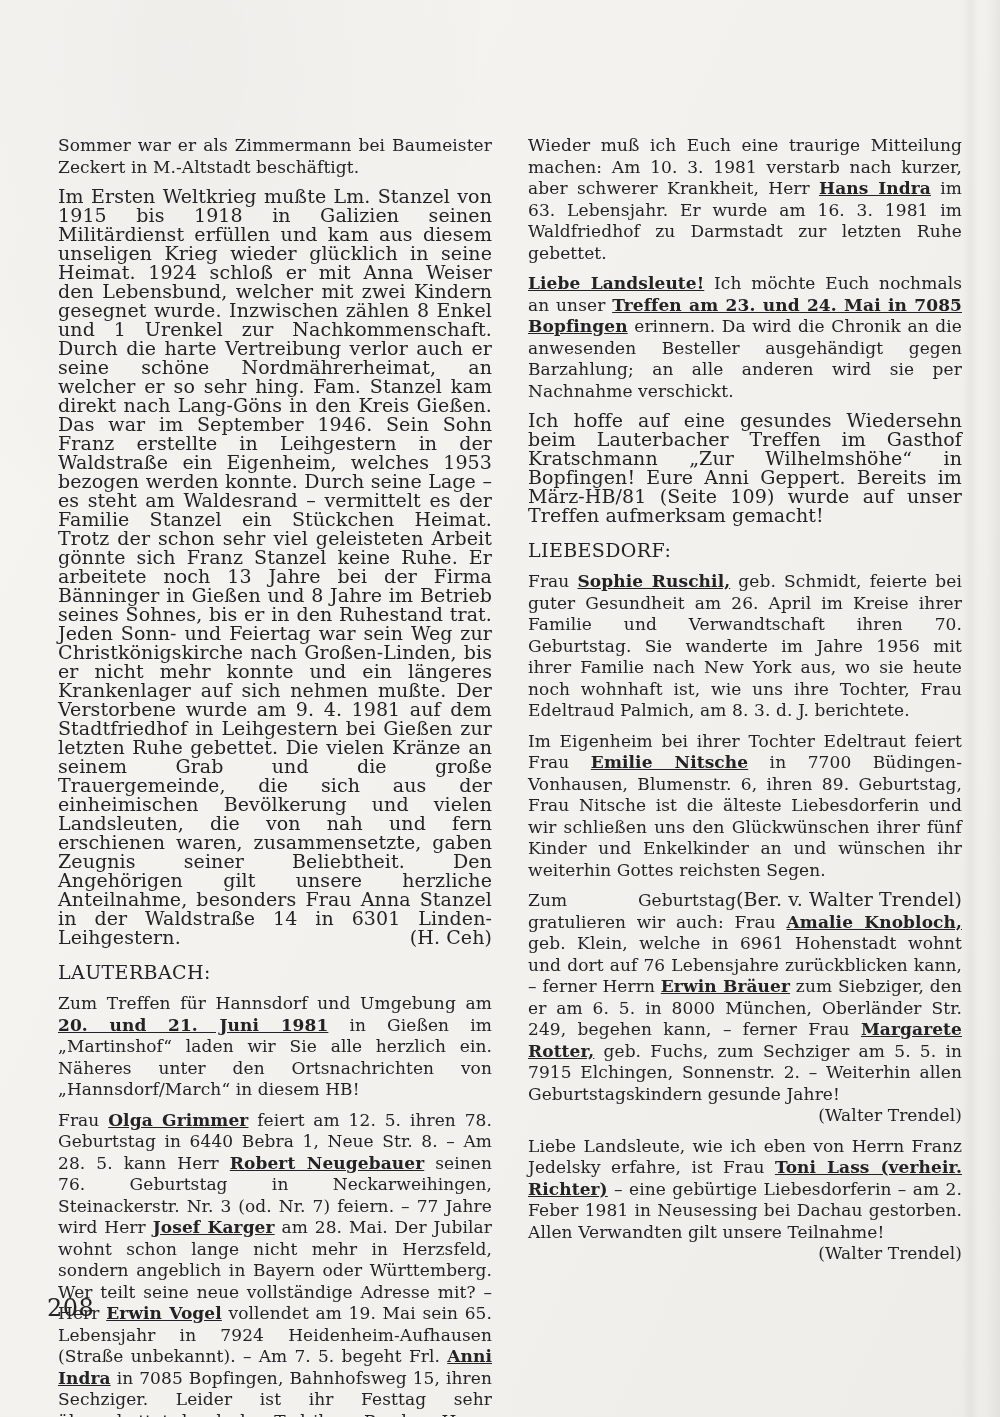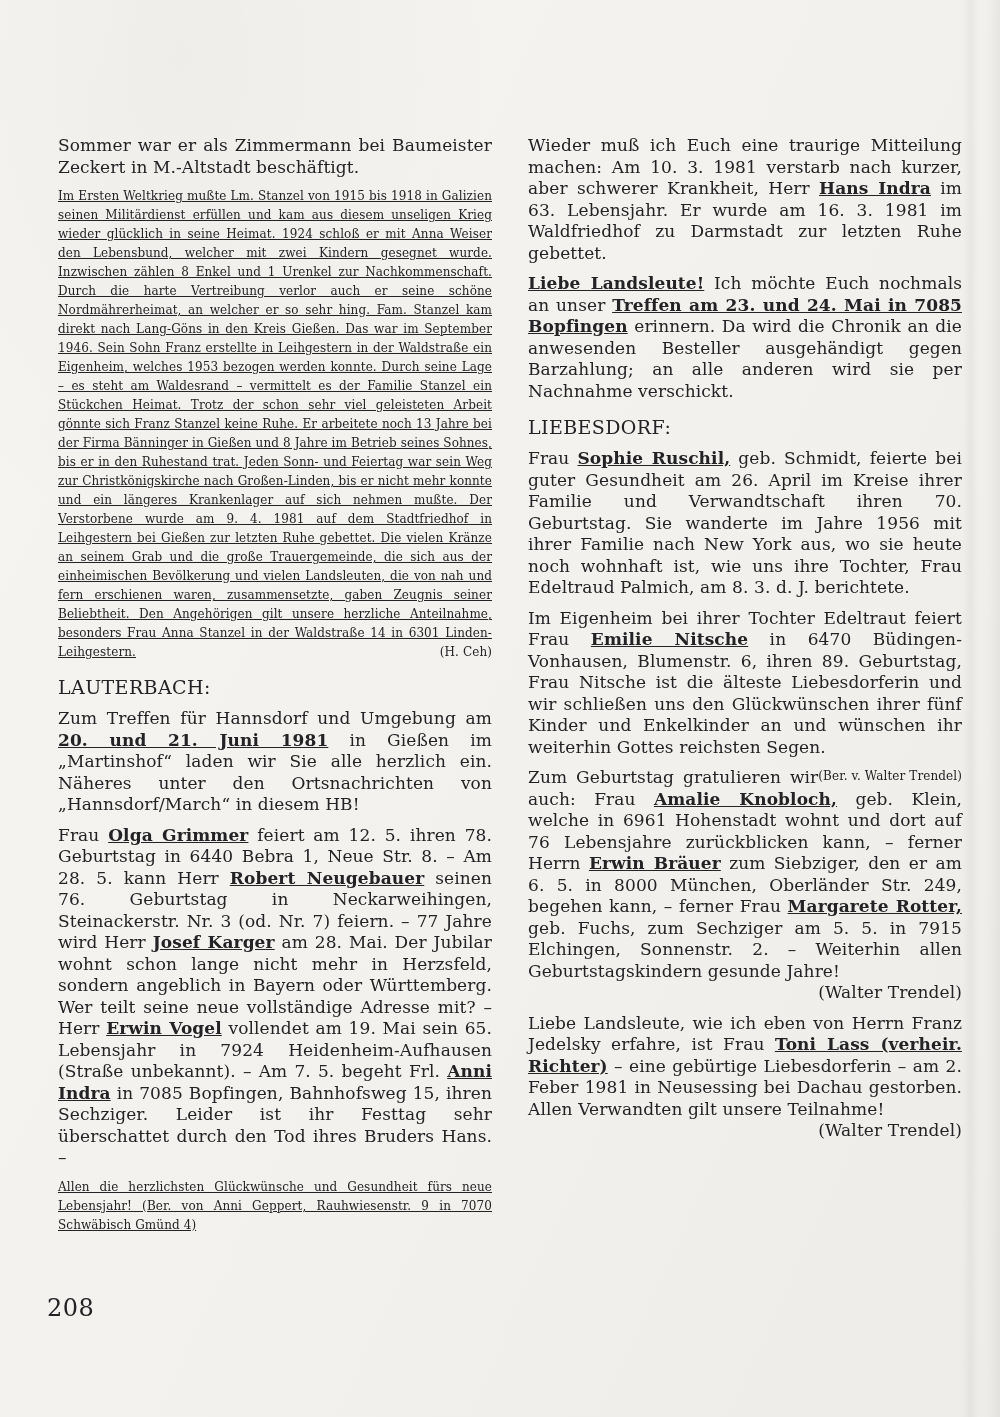--- a/index.html
+++ b/index.html
@@ -33,21 +33,21 @@
     width: 905px;
     display: flex; gap: 36px; margin-top: 42px;
   }
   .col {
     width: 434px;
     text-align: justify;
     letter-spacing: 0.1px;
   }
   .para { margin: 0 0 9px 0; }
   .para.body  { font-size: 17px;   line-height: 21.5px; }
-  .para.small { font-size: 12px; line-height: 19px; text-decoration: underline; }
+  .para.small { font-size: 19px; line-height: 19px; }
   .heading {
     font-size: 19px; font-weight: normal;
     letter-spacing: 0.4px;
     text-align: left;
     margin: 14px 0 10px 0;
   }
   b { font-weight: bold; text-decoration: underline; }
   .sig { float: right; }
   .sig-block .sig { float: none; display: block; text-align: right; }
   .page-number {
@@ -67,23 +67,24 @@
         <p class="para body"><span>Sommer war er als Zimmermann bei Baumeister Zeckert in M.-Altstadt beschäftigt.</span></p>
         <p class="para small"><span>Im Ersten Weltkrieg mußte Lm. Stanzel von 1915 bis 1918 in Galizien seinen Militärdienst erfüllen und kam aus diesem unseligen Krieg wieder glücklich in seine Heimat. 1924 schloß er mit Anna Weiser den Lebensbund, welcher mit zwei Kindern gesegnet wurde. Inzwischen zählen 8 Enkel und 1 Urenkel zur Nachkommenschaft. Durch die harte Vertreibung verlor auch er seine schöne Nordmährerheimat, an welcher er so sehr hing. Fam. Stanzel kam direkt nach Lang-Göns in den Kreis Gießen. Das war im September 1946. Sein Sohn Franz erstellte in Leihgestern in der Waldstraße ein Eigenheim, welches 1953 bezogen werden konnte. Durch seine Lage – es steht am Waldesrand – vermittelt es der Familie Stanzel ein Stückchen Heimat. Trotz der schon sehr viel geleisteten Arbeit gönnte sich Franz Stanzel keine Ruhe. Er arbeitete noch 13 Jahre bei der Firma Bänninger in Gießen und 8 Jahre im Betrieb seines Sohnes, bis er in den Ruhestand trat. Jeden Sonn- und Feiertag war sein Weg zur Christkönigskirche nach Großen-Linden, bis er nicht mehr konnte und ein längeres Krankenlager auf sich nehmen mußte. Der Verstorbene wurde am 9. 4. 1981 auf dem Stadtfriedhof in Leihgestern bei Gießen zur letzten Ruhe gebettet. Die vielen Kränze an seinem Grab und die große Trauergemeinde, die sich aus der einheimischen Bevölkerung und vielen Landsleuten, die von nah und fern erschienen waren, zusammensetzte, gaben Zeugnis seiner Beliebtheit. Den Angehörigen gilt unsere herzliche Anteilnahme, besonders Frau Anna Stanzel in der Waldstraße 14 in 6301 Linden-Leihgestern.</span><span class="sig">(H. Ceh)</span></p>
         <h3 class="heading">LAUTERBACH:</h3>
         <p class="para body"><span>Zum Treffen für Hannsdorf und Umgebung am </span><b>20. und 21. Juni 1981</b><span> in Gießen im „Martinshof“ laden wir Sie alle herzlich ein. Näheres unter den Ortsnachrichten von „Hannsdorf/March“ in diesem HB!</span></p>
         <p class="para body"><span>Frau </span><b>Olga Grimmer</b><span> feiert am 12. 5. ihren 78. Geburtstag in 6440 Bebra 1, Neue Str. 8. – Am 28. 5. kann Herr </span><b>Robert Neugebauer</b><span> seinen 76. Geburtstag in Neckarweihingen, Steinackerstr. Nr. 3 (od. Nr. 7) feiern. – 77 Jahre wird Herr </span><b>Josef Karger</b><span> am 28. Mai. Der Jubilar wohnt schon lange nicht mehr in Herzsfeld, sondern angeblich in Bayern oder Württemberg. Wer teilt seine neue vollständige Adresse mit? – Herr </span><b>Erwin Vogel</b><span> vollendet am 19. Mai sein 65. Lebensjahr in 7924 Heidenheim-Aufhausen (Straße unbekannt). – Am 7. 5. begeht Frl. </span><b>Anni Indra</b><span> in 7085 Bopfingen, Bahnhofsweg 15, ihren Sechziger. Leider ist ihr Festtag sehr überschattet durch den Tod ihres Bruders Hans. –</span></p>
         <p class="para small"><span>Allen die herzlichsten Glückwünsche und Gesundheit fürs neue Lebensjahr! (Ber. von Anni Geppert, Rauhwiesenstr. 9 in 7070 Schwäbisch Gmünd 4)</span></p>
       </div>
     <div class="col">
         <p class="para body"><span>Wieder muß ich Euch eine traurige Mitteilung machen: Am 10. 3. 1981 verstarb nach kurzer, aber schwerer Krankheit, Herr </span><b>Hans Indra</b><span> im 63. Lebensjahr. Er wurde am 16. 3. 1981 im Waldfriedhof zu Darmstadt zur letzten Ruhe gebettet.</span></p>
         <p class="para body"><b>Liebe Landsleute!</b><span> Ich möchte Euch nochmals an unser </span><b>Treffen am 23. und 24. Mai in 7085 Bopfingen</b><span> erinnern. Da wird die Chronik an die anwesenden Besteller ausgehändigt gegen Barzahlung; an alle anderen wird sie per Nachnahme verschickt.</span></p>
+        <p class="para small"><span>Ich hoffe auf eine gesundes Wiedersehn beim Lauterbacher Treffen im Gasthof Kratschmann „Zur Wilhelmshöhe“ in Bopfingen! Eure Anni Geppert. Bereits im März-HB/81 (Seite 109) wurde auf unser Treffen aufmerksam gemacht!</span></p>
         <h3 class="heading">LIEBESDORF:</h3>
         <p class="para body"><span>Frau </span><b>Sophie Ruschil,</b><span> geb. Schmidt, feierte bei guter Gesundheit am 26. April im Kreise ihrer Familie und Verwandtschaft ihren 70. Geburtstag. Sie wanderte im Jahre 1956 mit ihrer Familie nach New York aus, wo sie heute noch wohnhaft ist, wie uns ihre Tochter, Frau Edeltraud Palmich, am 8. 3. d. J. berichtete.</span></p>
-        <p class="para body"><span>Im Eigenheim bei ihrer Tochter Edeltraut feiert Frau </span><b>Emilie Nitsche</b><span> in 6470 Büdingen-Vonhausen, Blumenstr. 6, ihren 89. Geburtstag, Frau Nitsche ist die älteste Liebesdorferin und wir schließen uns den Glückwünschen ihrer fünf Kinder und Enkelkinder an und wünschen ihr weiterhin Gottes reichsten Segen.</span></p>
+        <p class="para body"><span>Im Eigenheim bei ihrer Tochter Edeltraut feiert Frau </span><b>Emilie Nitsche</b><span> in 7700 Büdingen-Vonhausen, Blumenstr. 6, ihren 89. Geburtstag, Frau Nitsche ist die älteste Liebesdorferin und wir schließen uns den Glückwünschen ihrer fünf Kinder und Enkelkinder an und wünschen ihr weiterhin Gottes reichsten Segen.</span></p>
         <p class="para small"><span class="sig">(Ber. v. Walter Trendel)</span></p>
         <p class="para body sig-block"><span>Zum Geburtstag gratulieren wir auch: Frau </span><b>Amalie Knobloch,</b><span> geb. Klein, welche in 6961 Hohenstadt wohnt und dort auf 76 Lebensjahre zurückblicken kann, – ferner Herrn </span><b>Erwin Bräuer</b><span> zum Siebziger, den er am 6. 5. in 8000 München, Oberländer Str. 249, begehen kann, – ferner Frau </span><b>Margarete Rotter,</b><span> geb. Fuchs, zum Sechziger am 5. 5. in 7915 Elchingen, Sonnenstr. 2. – Weiterhin allen Geburtstagskindern gesunde Jahre!</span><span class="sig">(Walter Trendel)</span></p>
         <p class="para body"><span>Liebe Landsleute, wie ich eben von Herrn Franz Jedelsky erfahre, ist Frau </span><b>Toni Lass (verheir. Richter)</b><span> – eine gebürtige Liebesdorferin – am 2. Feber 1981 in Neusessing bei Dachau gestorben. Allen Verwandten gilt unsere Teilnahme!</span><span class="sig">(Walter Trendel)</span></p>
       </div>
   </div>
 
   <div class="page-number">208</div>
 </div>
 
 </body></html>

